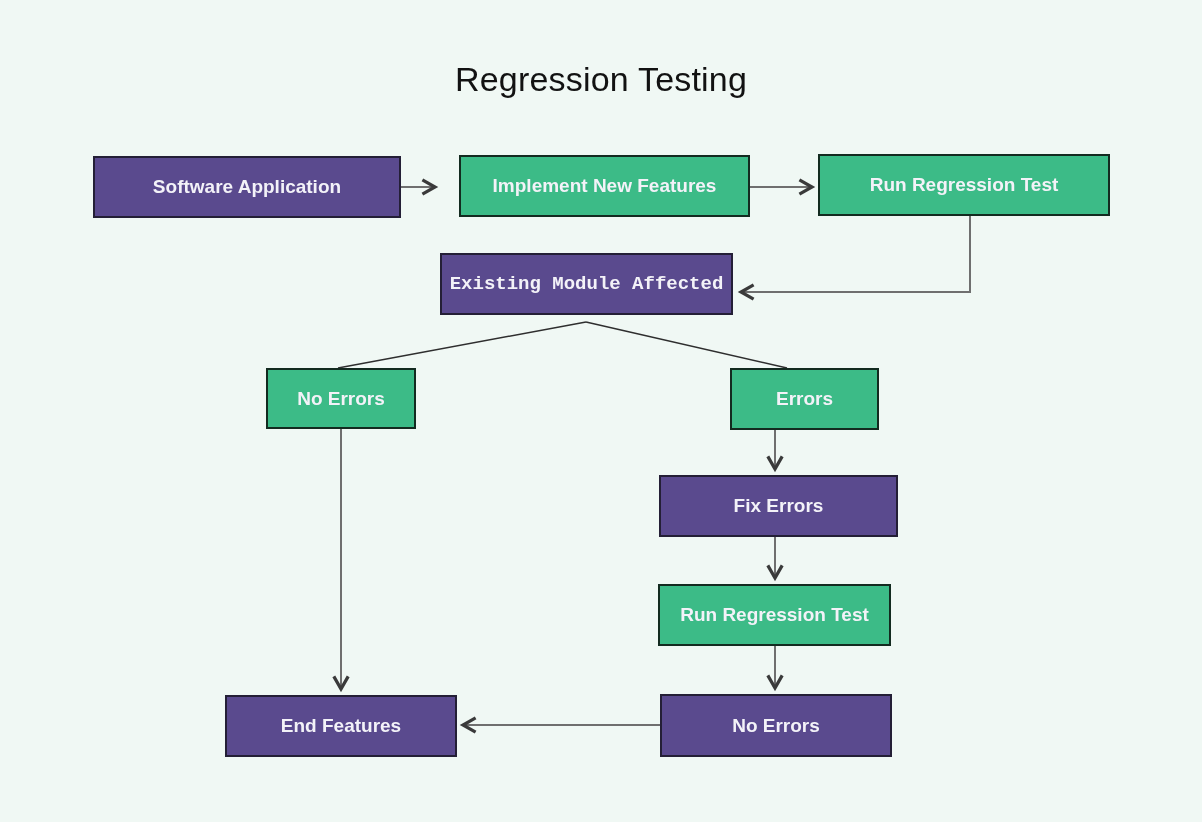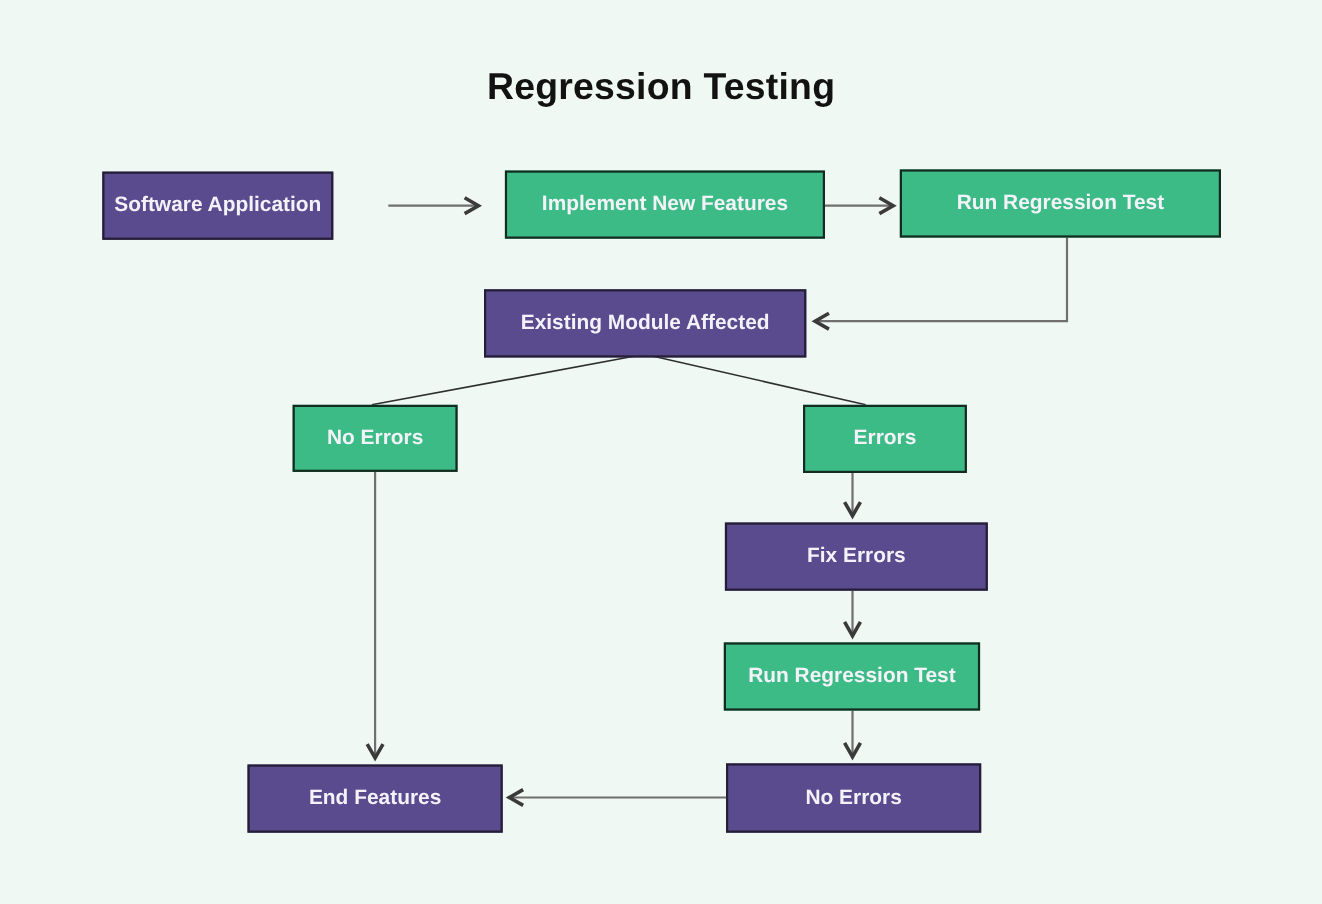--- a/index.html
+++ b/index.html
@@ -16,21 +16,21 @@
     overflow: hidden;
   }
   .title {
     position: absolute;
     top: 60px;
     left: 0;
     width: 100%;
     margin: 0;
     text-align: center;
     font-size: 34px;
-    font-weight: 700;
+    font-weight: 400;
     color: #121212;
     letter-spacing: 0.2px;
   }
   .edges {
     position: absolute;
     top: 0;
     left: 0;
     width: 1202px;
     height: 822px;
   }
@@ -52,24 +52,24 @@
     font-size: 19px;
     font-weight: 700;
     color: #f3f2f8;
     text-align: center;
     border: 2px solid #1d2028;
   }
   .node.purple { background: #5a4a8e; border-color: #241f36; }
   .node.green  { background: #3cbb87; border-color: #132b20; }
 
   
-  .n1  { left:  93px; top: 156px; width: 210px; height: 62px; }
+  .n1  { left:  93px; top: 156px; width: 308px; height: 62px; }
   .n2  { left: 459px; top: 155px; width: 291px; height: 62px; }
   .n3  { left: 818px; top: 154px; width: 292px; height: 62px; }
-  .n4  { left: 440px; top: 263px; width: 293px; height: 62px; }
+  .n4  { left: 440px; top: 253px; width: 293px; height: 62px; font-family: Liberation Mono, monospace; }
   .n5  { left: 266px; top: 368px; width: 150px; height: 61px; }
   .n6  { left: 730px; top: 368px; width: 149px; height: 62px; }
   .n7  { left: 659px; top: 475px; width: 239px; height: 62px; }
   .n8  { left: 658px; top: 584px; width: 233px; height: 62px; }
   .n9  { left: 660px; top: 694px; width: 232px; height: 63px; }
   .n10 { left: 225px; top: 695px; width: 232px; height: 62px; }
 </style>
 </head>
 <body>
 

